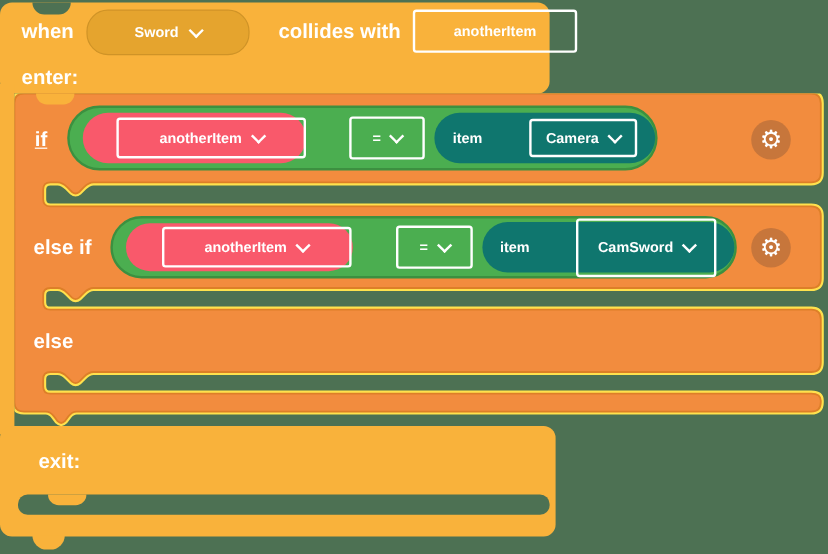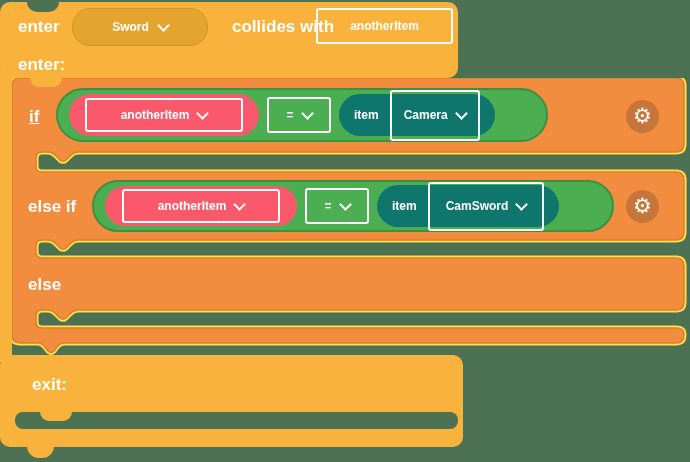--- a/index.html
+++ b/index.html
@@ -12,21 +12,21 @@
   .abs{position:absolute;}
   .lbl{color:#fff;font-weight:700;font-size:17px;line-height:1;white-space:nowrap;}
   .yellow{background:#f9b23b;}
   .bump{background:#f9b23b;border-radius:0 0 16px 16px;}
   .notch-cut{background:#4d7153;border-radius:0 0 16px 16px;}
   .chev{display:inline-block;width:7px;height:7px;border-right:2.2px solid #fff;border-bottom:2.2px solid #fff;transform:rotate(45deg);margin-top:-3px;}
   .pill-gold{
     background:#e5a42e;border:1.5px solid #cf9327;border-radius:18px;
     display:flex;align-items:center;justify-content:center;gap:10px;
   }
-  .wbox{border:2px solid #fff;border-radius:3px;display:flex;align-items:center;justify-content:center;gap:9px;box-sizing:border-box;}
+  .wbox{border:2px solid #fff;border-radius:3px;display:flex;align-items:center;justify-content:center;gap:9px;box-sizing:border-box;margin-left:28px;}
   .cond-pill{
     background:#4bae50;border:2px solid #3c9040;border-radius:27px;box-sizing:border-box;
     display:flex;align-items:center;padding-left:11px;gap:8px;
   }
   .red-pill{background:#f9596b;border-radius:21px;display:flex;align-items:center;justify-content:center;}
   .blue-pill{background:#0f766e;border-radius:21px;display:flex;align-items:center;justify-content:center;gap:11px;padding:0 15px;}
   .gear{
     width:33px;height:33px;border-radius:50%;background:#c7763b;
     display:flex;align-items:center;justify-content:center;
     color:#fff;font-size:21px;line-height:1;font-family:"DejaVu Sans",sans-serif;
@@ -40,21 +40,21 @@
 
 <div class="abs notch-cut" style="left:27px;top:2px;width:32px;height:10px;"></div>
 
 <div class="abs yellow" style="left:0;top:70px;width:12px;height:292px;"></div>
 
 <div class="abs yellow" style="left:0;top:355px;width:463px;height:92px;border-radius:10px;"></div>
 <div class="abs notch-cut" style="left:15px;top:412px;width:443px;height:17px;border-radius:8px;"></div>
 <div class="abs bump" style="left:40px;top:412px;width:32px;height:9px;"></div>
 <div class="abs bump" style="left:27px;top:446px;width:27px;height:12px;border-radius:0 0 14px 14px;"></div>
 
-<span class="abs lbl" style="left:18px;top:18px;">enter</span>
+<span class="abs lbl" style="left:18px;top:18px;">when</span>
 <div class="abs pill-gold" style="left:72px;top:8px;width:134px;height:36px;">
   <span class="txt16">Sword</span>
   <span class="chev"></span>
 </div>
 <span class="abs lbl" style="left:232px;top:18px;">collides with</span>
 <div class="abs wbox" style="left:316px;top:8px;width:137px;height:36px;">
   <span class="txt16">anotherItem</span>
 </div>
 <span class="abs lbl" style="left:18px;top:56px;">enter:</span>
 <span class="abs lbl" style="left:32px;top:376px;">exit:</span>
@@ -97,21 +97,21 @@
       <span class="txt16">anotherItem</span>
       <span class="chev"></span>
     </div>
   </div>
   <div class="wbox" style="width:64px;height:36px;">
     <span class="txt16">=</span>
     <span class="chev"></span>
   </div>
   <div class="blue-pill" style="height:42px;">
     <span class="txt16">item</span>
-    <div class="wbox" style="height:51px;padding:0 12px;text-align:center;">
+    <div class="wbox" style="height:32px;padding:0 12px;text-align:center;">
       <span class="txt16">Camera</span>
       <span class="chev"></span>
     </div>
   </div>
 </div>
 <div class="abs gear" style="left:626px;top:100px;">⚙</div>
 
 <span class="abs lbl" style="left:28px;top:198px;">else if</span>
 <div class="abs cond-pill" style="left:92px;top:180px;width:522px;height:52px;">
   <div class="red-pill" style="width:192px;height:40px;">

